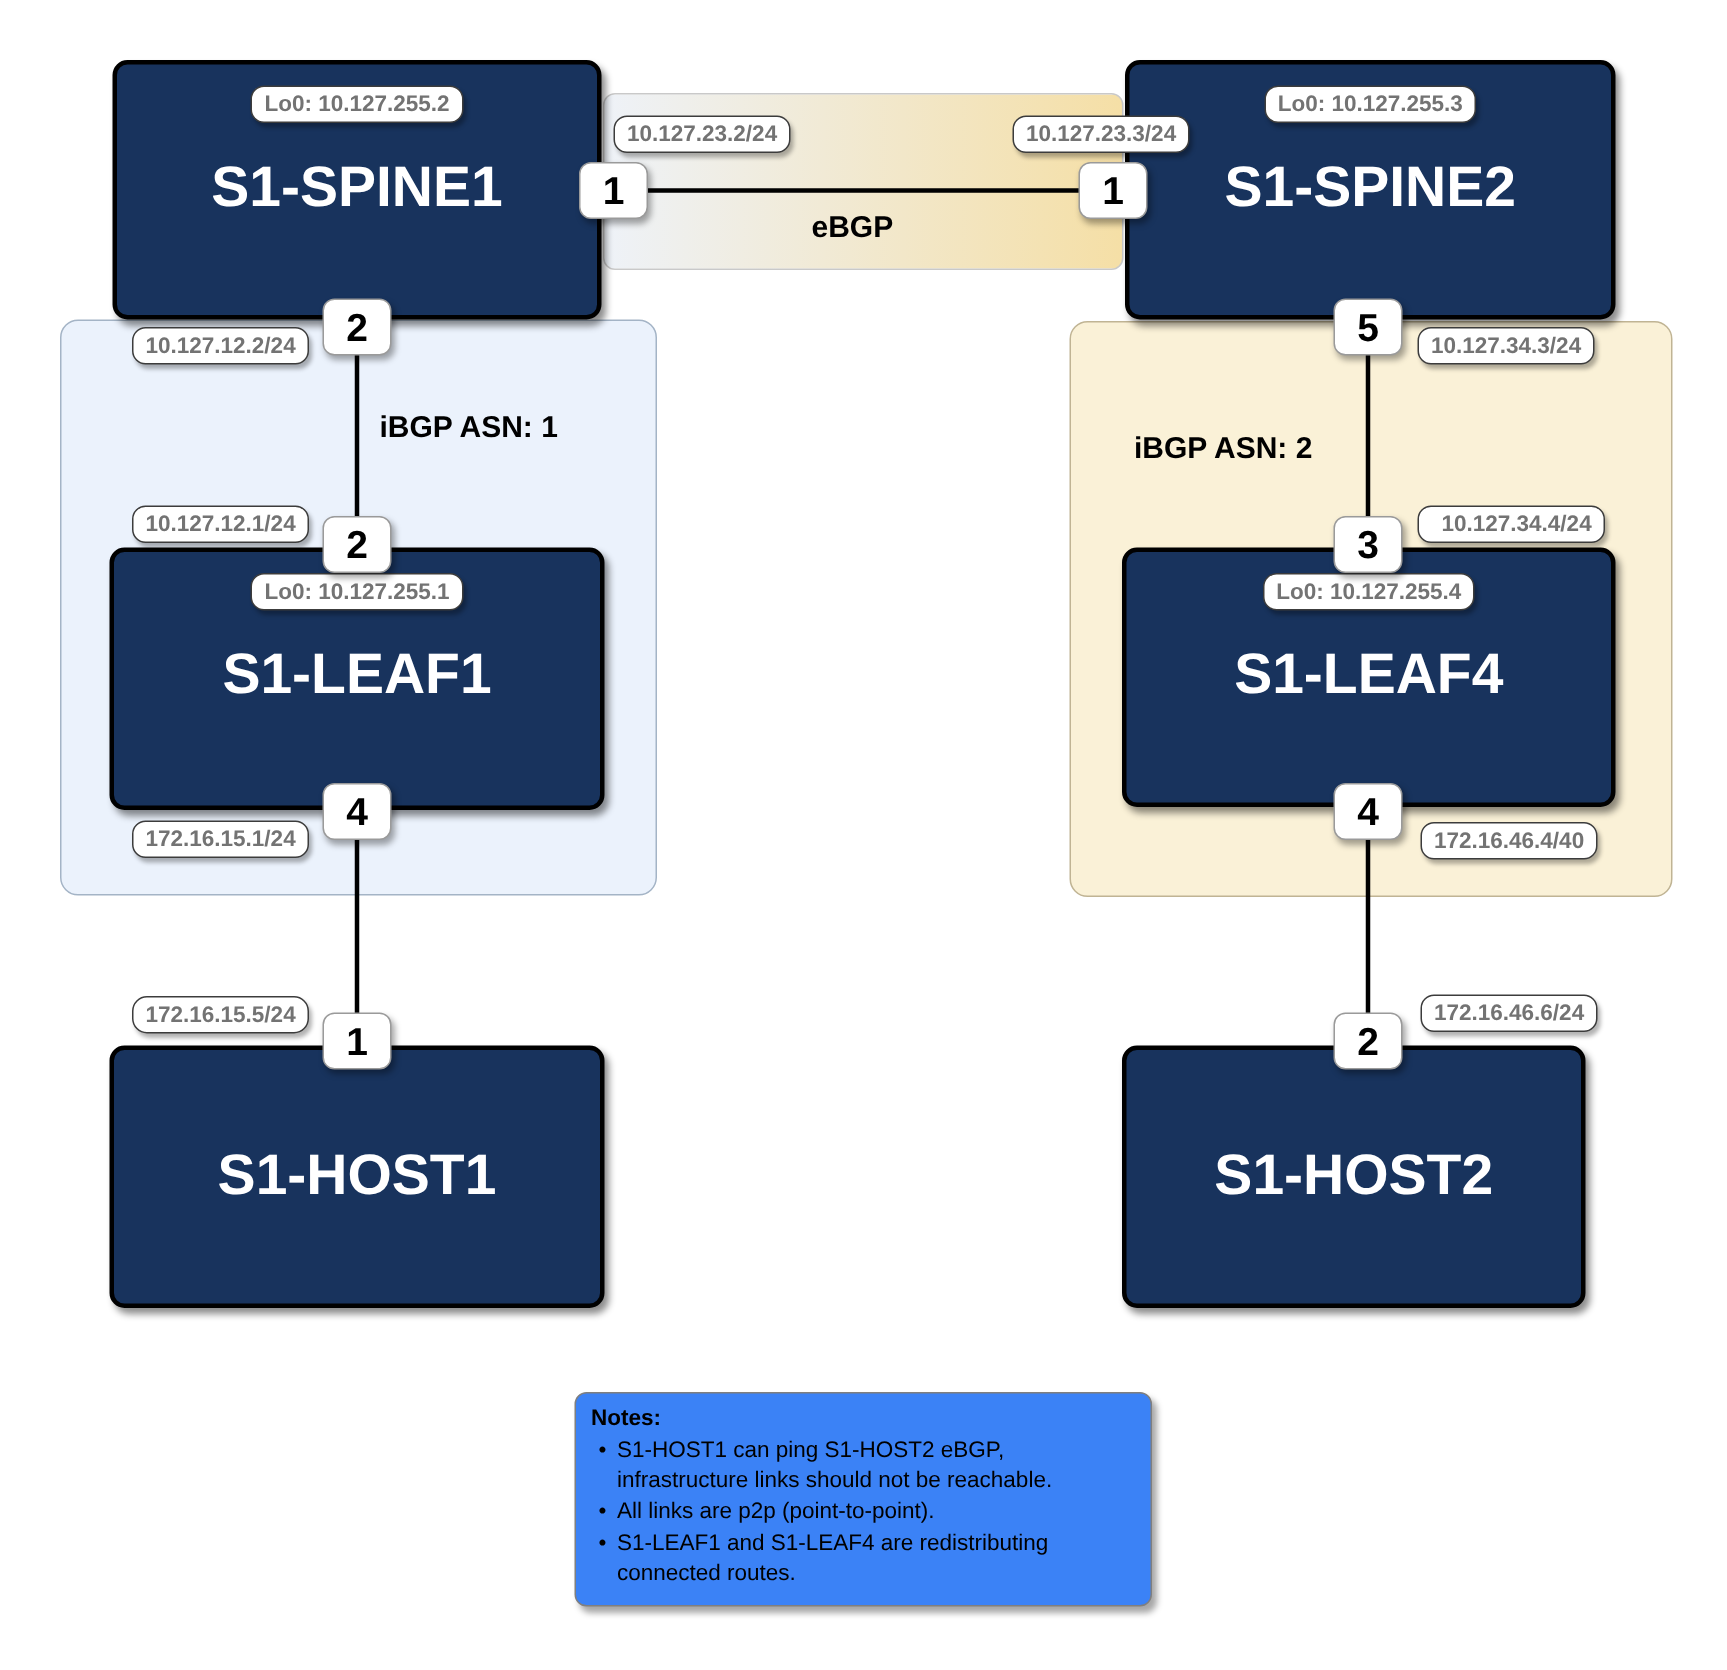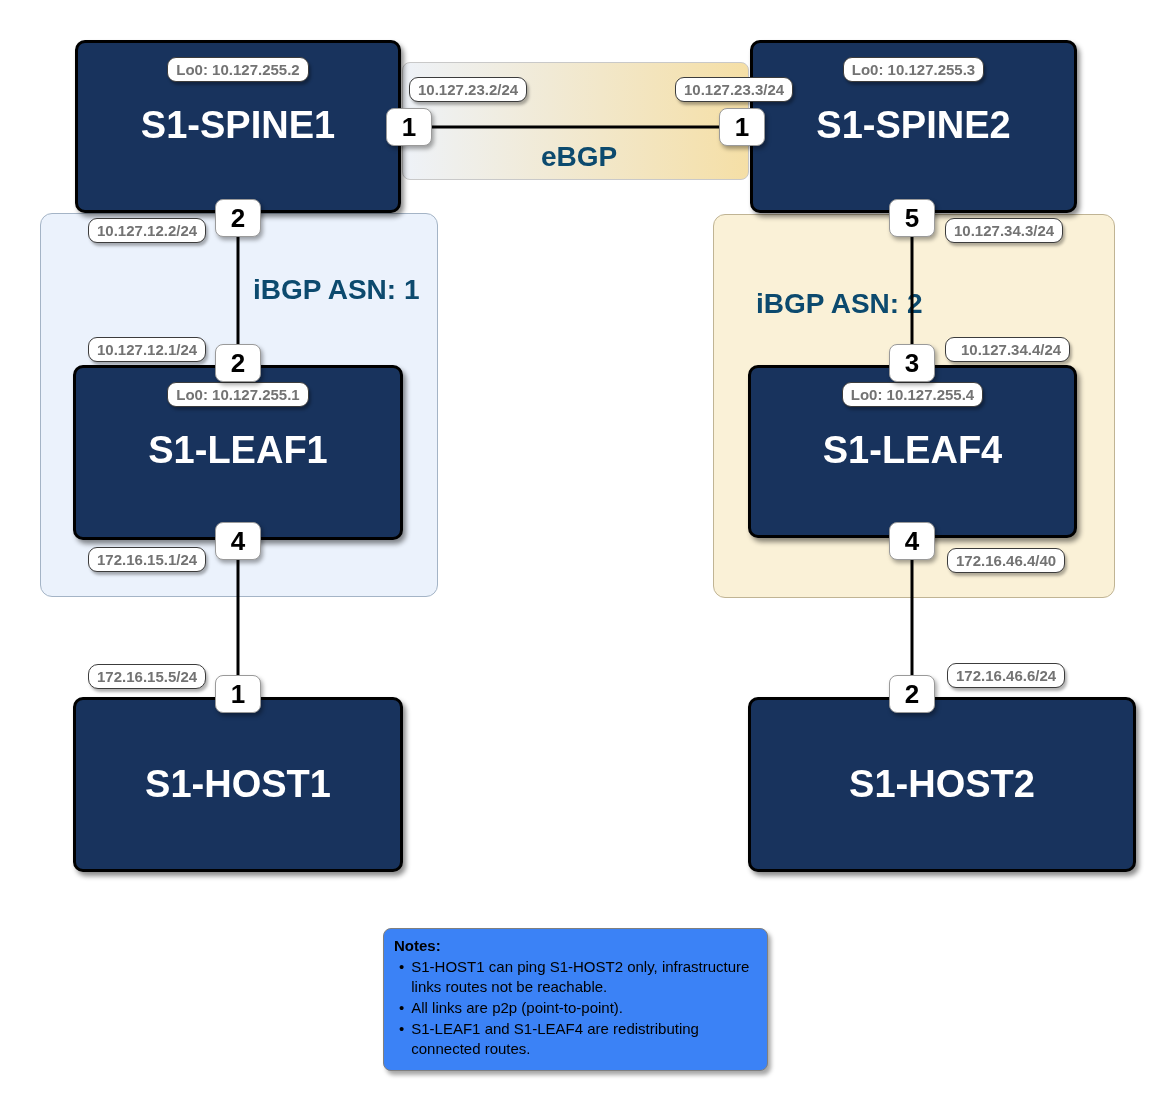--- a/index.html
+++ b/index.html
@@ -30,21 +30,21 @@
   .ebgp-band {
     position: absolute;
     left: 402px; top: 62px; width: 345px; height: 116px;
     background: linear-gradient(90deg, var(--ebgp-band-left, #eef2f8), var(--ebgp-band-right, #f5dfa6));
     border: 1px solid #c9c9c9;
     border-radius: 8px;
     z-index: 1;
   }
   .region-label {
     position: absolute;
-    font-size: 28px; font-weight: bold; color: #0c4a6e;
+    font-size: 20px; font-weight: bold; color: #000000;
     z-index: 2; white-space: nowrap;
   }
   .label-ibgp1 { left: 253px; top: 274px; }
   .label-ibgp2 { left: 756px; top: 288px; }
   .label-ebgp  { left: 541px; top: 141px; }
 
   
   .links-svg { position: absolute; left: 0; top: 0; z-index: 2; }
 
   
@@ -57,21 +57,21 @@
     color: #fff;
     display: flex; flex-direction: column; align-items: center;
     box-sizing: border-box;
     z-index: 3;
   }
   .node-spine1 { left: 75px;  top: 40px;  width: 326px; height: 173px; }
   .node-spine2 { left: 750px; top: 40px;  width: 327px; height: 173px; }
   .node-leaf1  { left: 73px;  top: 365px; width: 330px; height: 175px; }
   .node-leaf4  { left: 748px; top: 365px; width: 329px; height: 173px; }
   .node-host1  { left: 73px;  top: 697px; width: 330px; height: 175px; justify-content: center; }
-  .node-host2  { left: 748px; top: 697px; width: 388px; height: 175px; justify-content: center; }
+  .node-host2  { left: 748px; top: 697px; width: 309px; height: 175px; justify-content: center; }
 
   .node-name {
     font-size: 38px; font-weight: bold;
     margin-top: 22px;
     white-space: nowrap;
   }
   .node-host1 .node-name, .node-host2 .node-name { margin-top: 0; }
 
   .pill {
     background: #fff;
@@ -207,21 +207,21 @@
   <div class="pill ip-label ip-leaf1-host1">172.16.15.1/24</div>
   <div class="pill ip-label ip-host1-leaf1">172.16.15.5/24</div>
   <div class="pill ip-label ip-spine2-leaf4">10.127.34.3/24</div>
   <div class="pill ip-label ip-leaf4-spine2">10.127.34.4/24</div>
   <div class="pill ip-label ip-leaf4-host2">172.16.46.4/40</div>
   <div class="pill ip-label ip-host2-leaf4">172.16.46.6/24</div>
 
   <div class="notes">
     <div class="notes-title">Notes:</div>
     <div class="note-item">
-        <span>S1-HOST1 can ping S1-HOST2 only, infrastructure links routes not be reachable.</span>
+        <span>S1-HOST1 can ping S1-HOST2 eBGP, infrastructure links should not be reachable.</span>
       </div>
     <div class="note-item">
         <span>All links are p2p (point-to-point).</span>
       </div>
     <div class="note-item">
         <span>S1-LEAF1 and S1-LEAF4 are redistributing connected routes.</span>
       </div>
   </div>
 
 </div>

